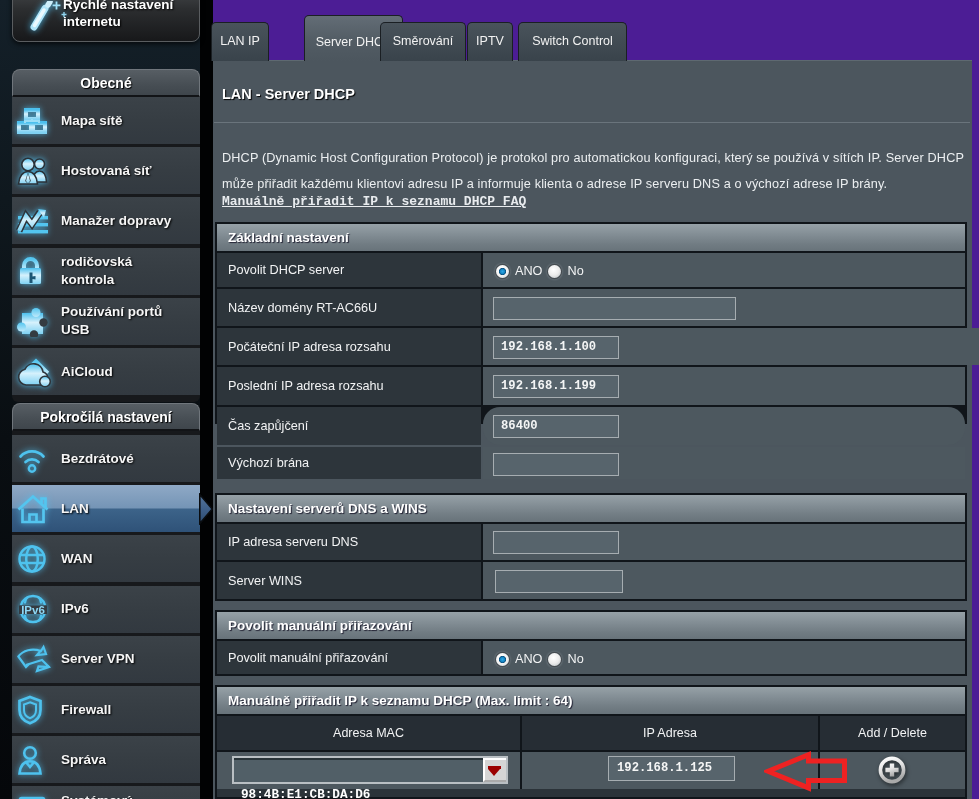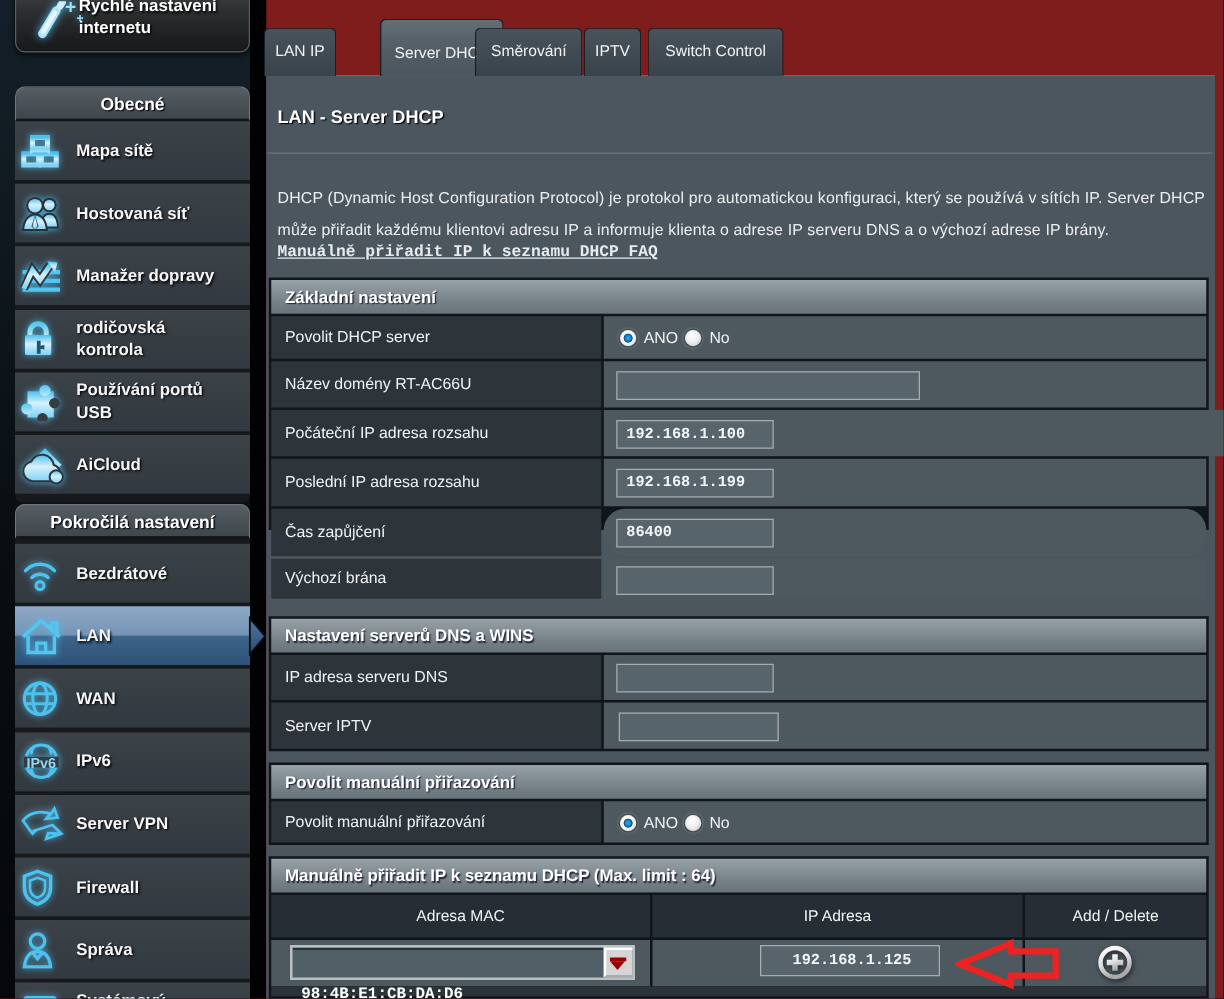--- a/index.html
+++ b/index.html
@@ -1,17 +1,17 @@
 <!DOCTYPE html>
 <html><head>
 <meta charset="utf-8">
 <style>
 html,body{margin:0;padding:0;background:#000;}
 #page{position:relative;width:979px;height:799px;overflow:hidden;
-  font-family:"Liberation Sans",sans-serif;background:#7f1d1d;}
+  font-family:"Liberation Sans",sans-serif;background:#4c1d95;}
 #leftbg{position:absolute;left:0;top:0;width:200px;height:799px;
   background:linear-gradient(180deg,#142029 0%,#0f181e 25%,#090e12 55%,#05070a 100%);}
 #blackstrip{position:absolute;left:200px;top:0;width:13px;height:799px;background:#010203;}
 
 #qis{position:absolute;left:12px;top:-18px;width:186px;height:58px;border-radius:8px;
   background:linear-gradient(180deg,#4a4d50 0%,#2c2e30 45%,#17181a 100%);
   border:1px solid #5a5d60;box-shadow:0 2px 5px rgba(0,0,0,.7);}
 #qis .txt{position:absolute;left:50px;top:13px;color:#fff;font-weight:bold;font-size:13.5px;line-height:17px;text-shadow:1px 1px 2px #000;}
 
 .spanel{position:absolute;left:12px;width:188px;background:#17191c;border-radius:8px 8px 6px 6px;}
@@ -281,21 +281,21 @@
 
   <div class="tbl" id="t2" style="top:493px;height:108px;">
     <div class="thead" style="top:2px;">Nastavení serverů DNS a WINS</div>
     <div class="lcell" style="top:31px;height:36px;">
         <span>IP adresa serveru DNS</span>
       </div>
     <div class="rcell" style="top:31px;height:36px;">
         <div class="inp" style="left:10px;top:7px;width:117px;"></div>
       </div>
     <div class="lcell" style="top:69px;height:37px;">
-        <span>Server IPTV</span>
+        <span>Server WINS</span>
       </div>
     <div class="rcell" style="top:69px;height:37px;">
         <div class="inp" style="left:12px;top:8px;width:119px;"></div>
       </div>
   </div>
 
   <div class="tbl" id="t3" style="top:610px;height:66px;">
     <div class="thead" style="top:2px;">Povolit manuální přiřazování</div>
     <div class="lcell" style="top:31px;height:33px;">
         <span>Povolit manuální přiřazování</span>
@@ -316,21 +316,21 @@
     <div style="position:absolute;left:2px;top:104px;width:748px;height:8px;background:#2b3339;"></div>
 
     <div id="sel" style="position:absolute;left:17px;top:71px;width:272px;height:24px;background:#515f67;border:2px solid #b9bfc3;box-shadow:inset 0 2px 0 rgba(10,16,20,.55);">
       <span style="position:absolute;left:7px;top:3px;color:#fff;font-family:'Liberation Mono',monospace;font-weight:bold;font-size:12.7px;margin-top:26px;">98:4B:E1:CB:DA:D6</span>
       <div style="position:absolute;right:0;top:0;width:21px;height:20px;background:#d5d5d5;border:2px solid #fff;border-right:none;border-bottom-color:#aaa;">
         <div style="position:absolute;left:3px;top:6px;width:13px;height:3px;background:#9b0000;"></div>
           <div style="position:absolute;left:3px;top:9px;border-top:7px solid #9b0000;border-left:6.5px solid transparent;border-right:6.5px solid transparent;"></div>
       </div>
     </div>
 
-    <div class="inp" style="left:393px;top:71px;width:117px;height:23px;line-height:23px;padding-left:25px;">192.168.1.125</div>
+    <div class="inp" style="left:393px;top:71px;width:117px;height:23px;line-height:23px;padding-left:8px;">192.168.1.125</div>
 
     <svg style="position:absolute;left:662px;top:70px;filter:drop-shadow(1.5px 2px 2px rgba(0,0,0,.55));" width="30" height="30" viewBox="0 0 30 30">
       <circle cx="15" cy="15" r="11.6" fill="none" stroke="url(#sg)" stroke-width="3.6"></circle>
       <path d="M15 8.4v13.2M8.4 15h13.2" stroke="url(#sg)" stroke-width="4.4" fill="none"></path>
     </svg>
 
     <svg style="position:absolute;left:549px;top:65px;" width="88" height="44" viewBox="0 0 88 44">
       <path d="M4 21.3 L44.5 4.7 L44.5 11 L80.5 11 L80.5 30.4 L44.5 30.4 L44.5 37.9 Z" fill="none" stroke="#ee2222" stroke-width="5" stroke-linejoin="miter"></path>
     </svg>
   </div>

